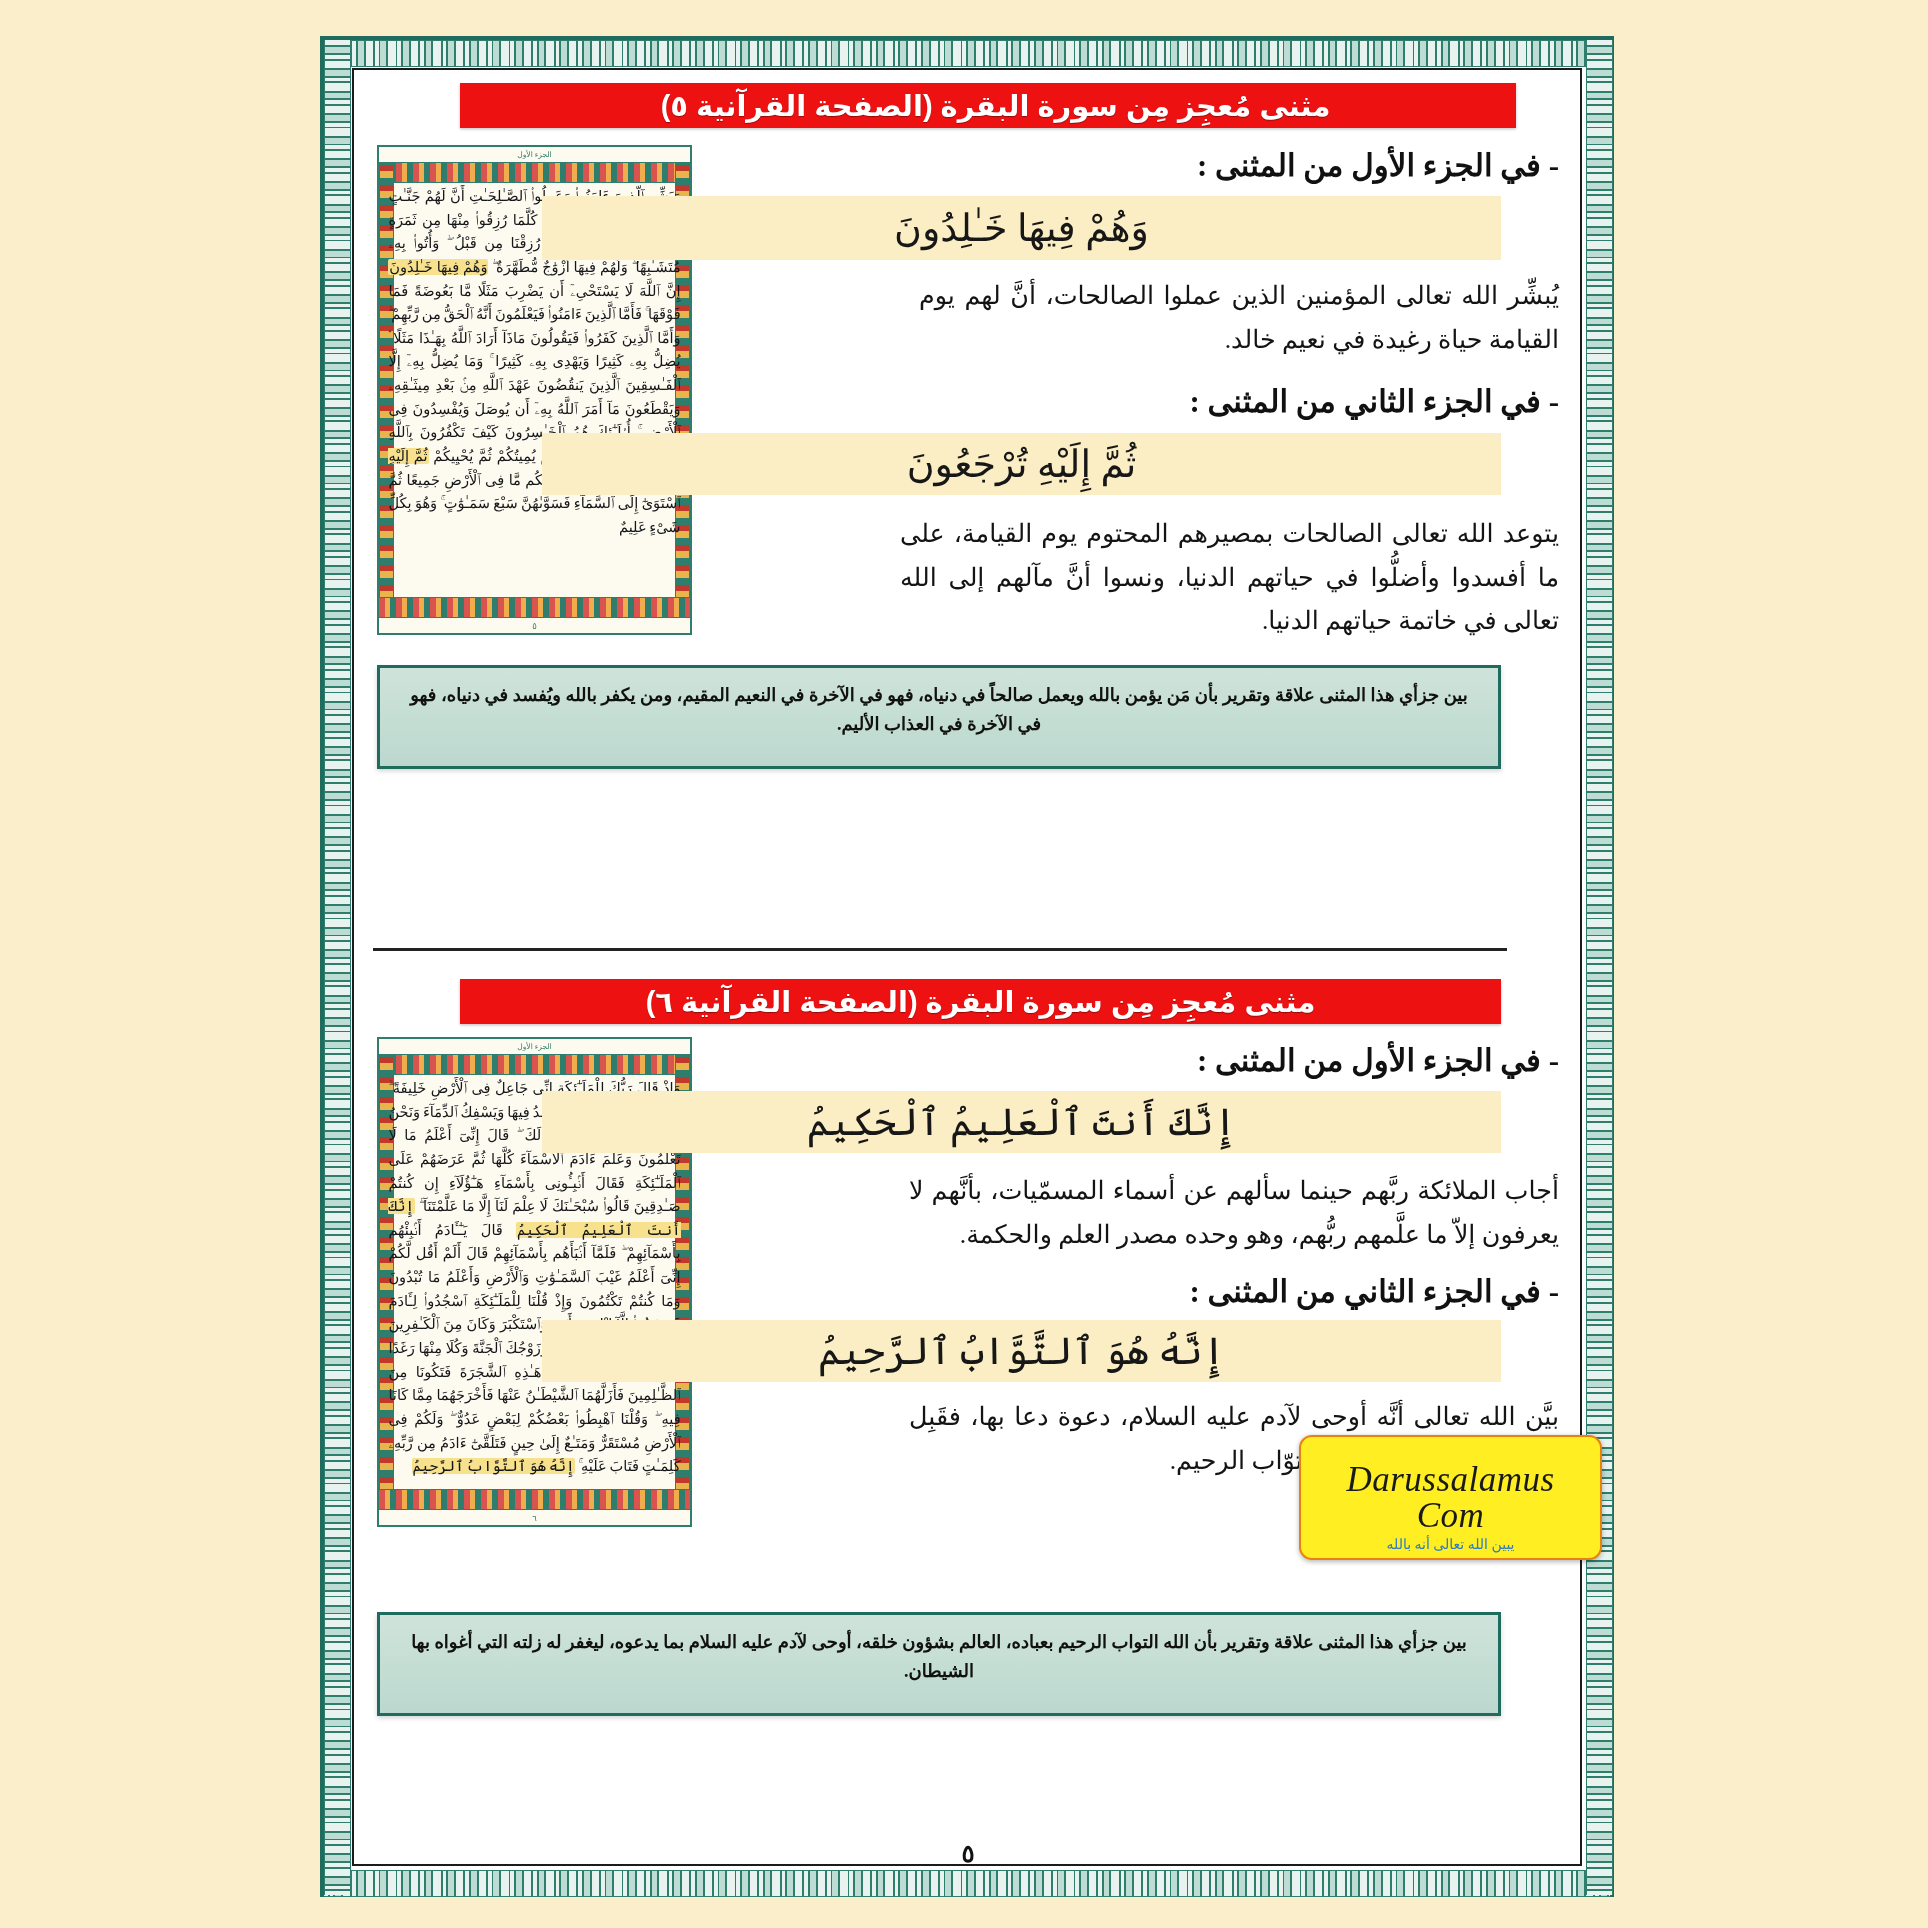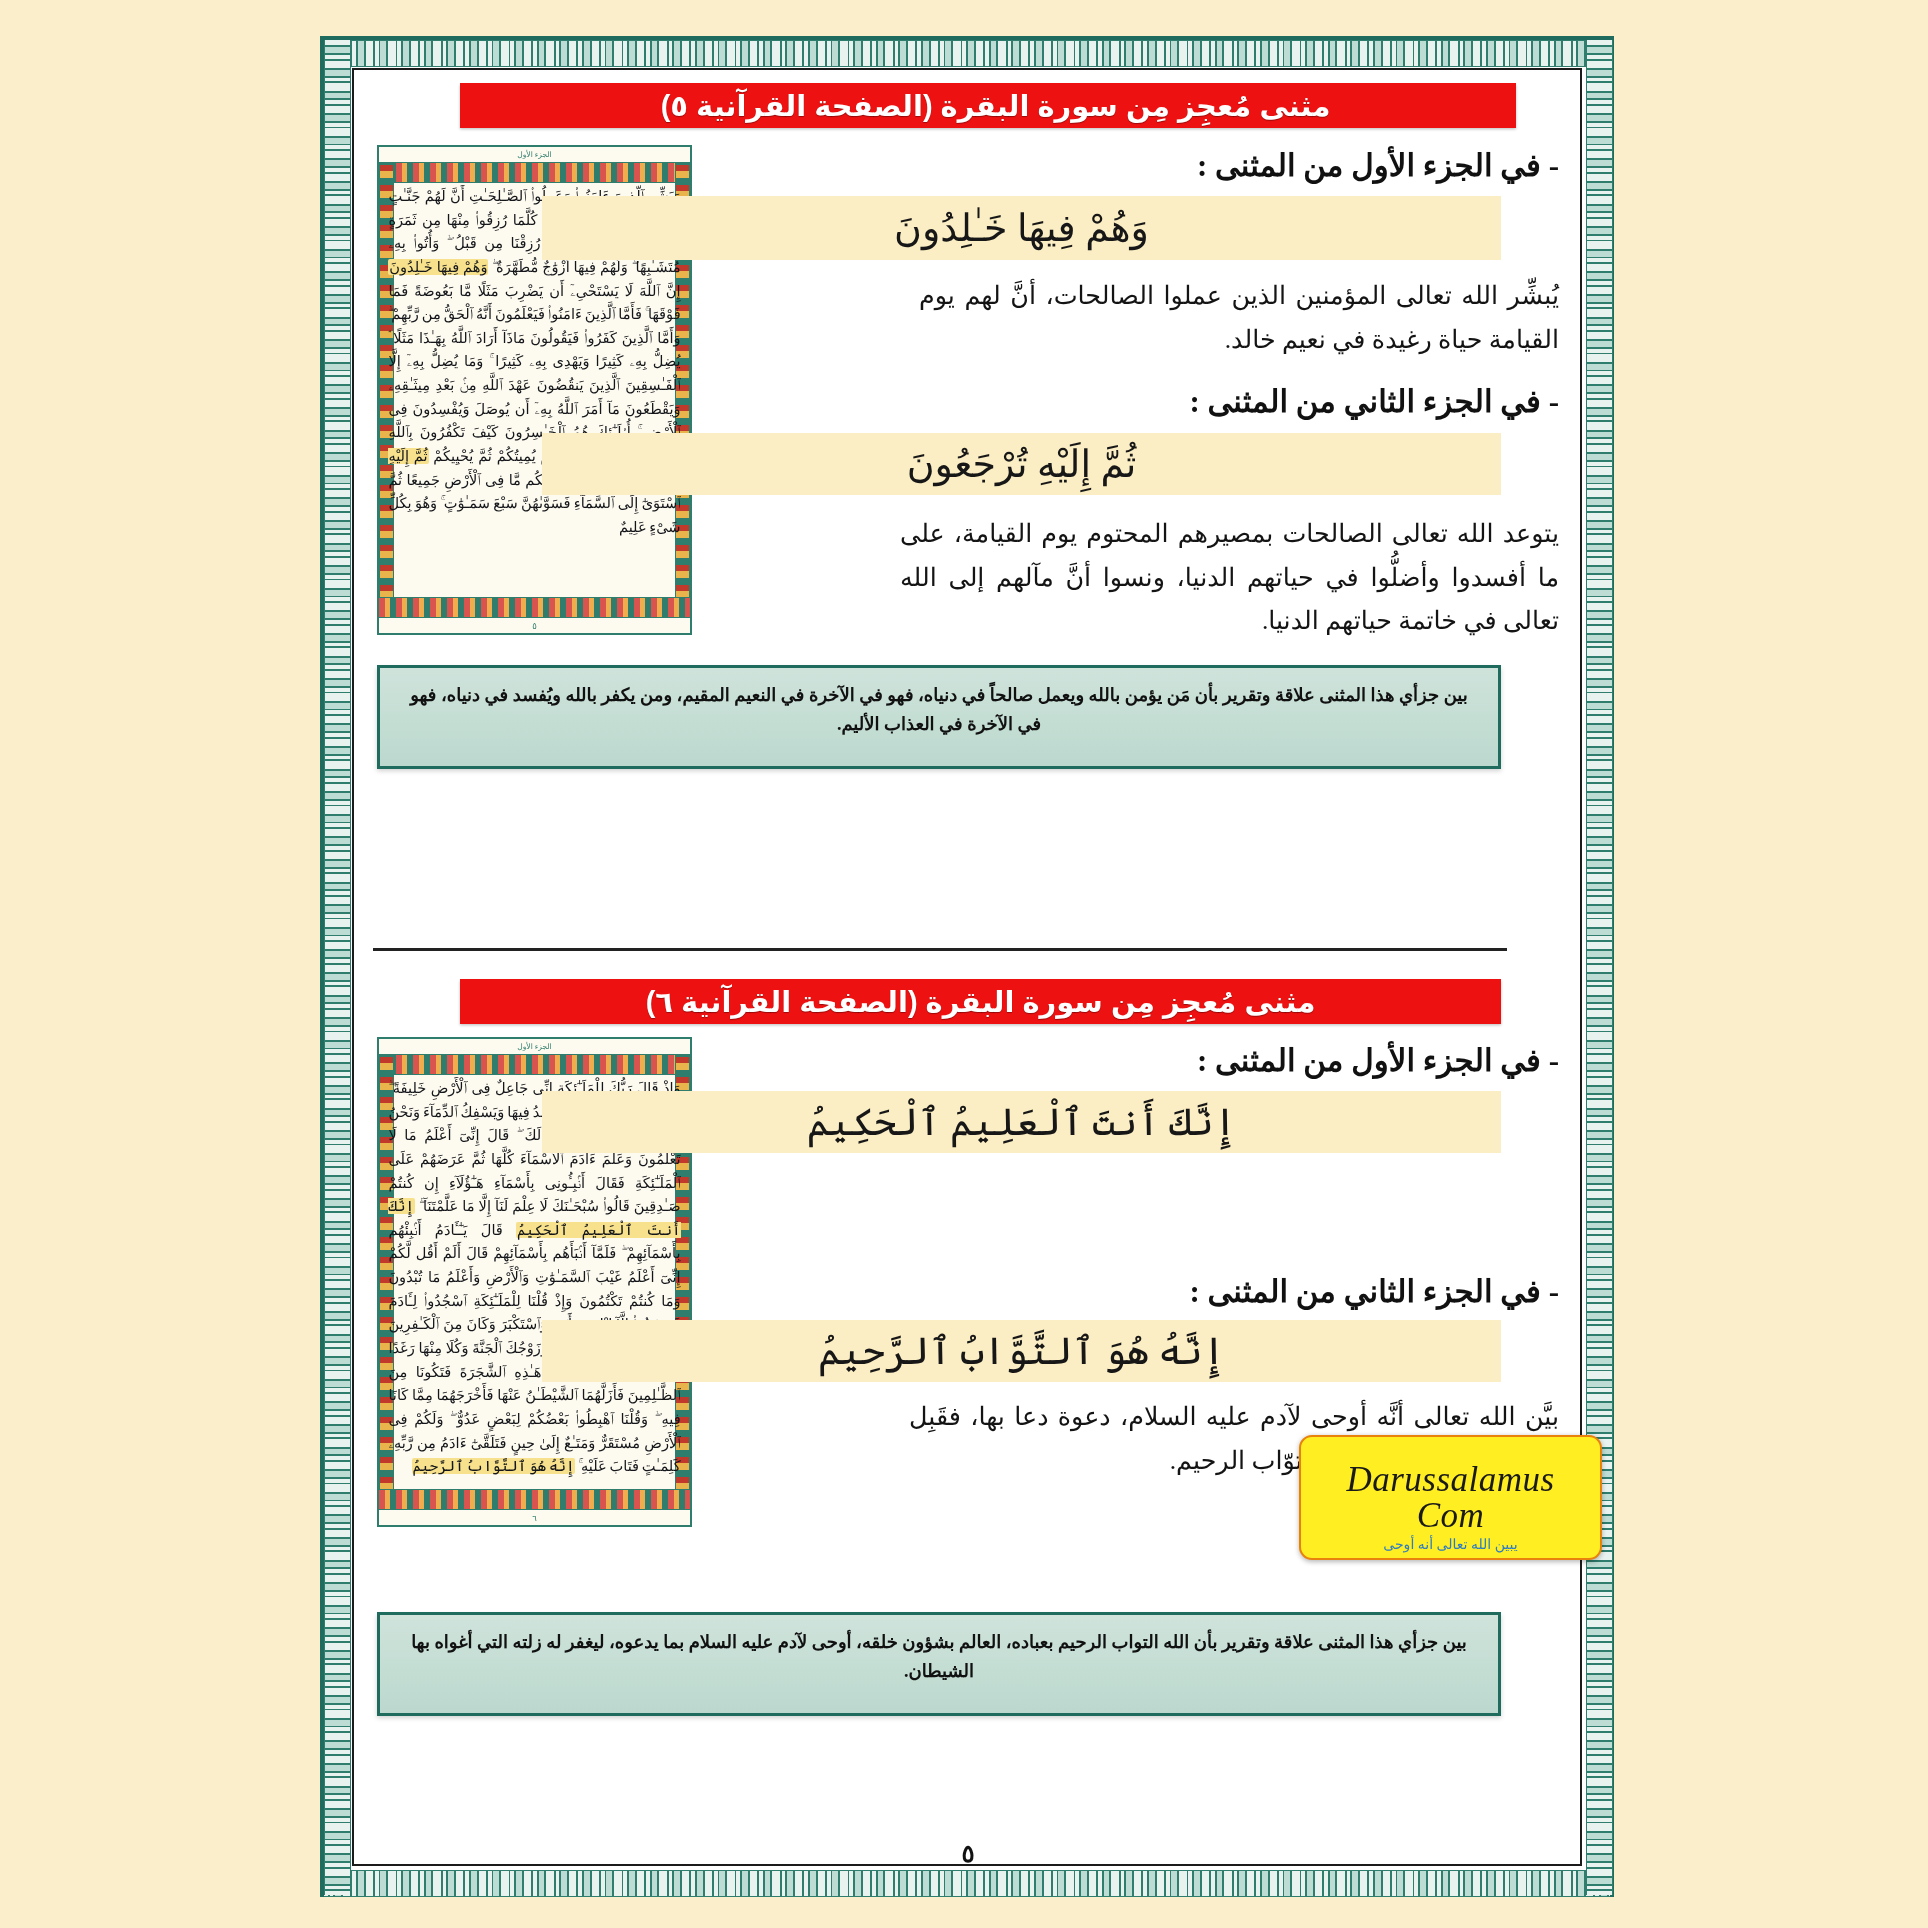--- a/index.html
+++ b/index.html
@@ -342,33 +342,34 @@
       <div class="mushaf-side r"></div>
       <div class="mushaf-body"><span>وَإِذْ قَالَ رَبُّكَ لِلْمَلَـٰٓئِكَةِ إِنِّى جَاعِلٌ فِى ٱلْأَرْضِ خَلِيفَةً ۖ قَالُوٓا۟ أَتَجْعَلُ فِيهَا مَن يُفْسِدُ فِيهَا وَيَسْفِكُ ٱلدِّمَآءَ وَنَحْنُ نُسَبِّحُ بِحَمْدِكَ وَنُقَدِّسُ لَكَ ۖ قَالَ إِنِّىٓ أَعْلَمُ مَا لَا تَعْلَمُونَ وَعَلَّمَ ءَادَمَ ٱلْأَسْمَآءَ كُلَّهَا ثُمَّ عَرَضَهُمْ عَلَى ٱلْمَلَـٰٓئِكَةِ فَقَالَ أَنۢبِـُٔونِى بِأَسْمَآءِ هَـٰٓؤُلَآءِ إِن كُنتُمْ صَـٰدِقِينَ قَالُوا۟ سُبْحَـٰنَكَ لَا عِلْمَ لَنَآ إِلَّا مَا عَلَّمْتَنَآ ۖ</span> <span class="hl">إِنَّكَ أَنتَ ٱلْعَلِيمُ ٱلْحَكِيمُ</span> <span>قَالَ يَـٰٓـَٔادَمُ أَنۢبِئْهُم بِأَسْمَآئِهِمْ ۖ فَلَمَّآ أَنۢبَأَهُم بِأَسْمَآئِهِمْ قَالَ أَلَمْ أَقُل لَّكُمْ إِنِّىٓ أَعْلَمُ غَيْبَ ٱلسَّمَـٰوَٰتِ وَٱلْأَرْضِ وَأَعْلَمُ مَا تُبْدُونَ وَمَا كُنتُمْ تَكْتُمُونَ وَإِذْ قُلْنَا لِلْمَلَـٰٓئِكَةِ ٱسْجُدُوا۟ لِـَٔادَمَ فَسَجَدُوٓا۟ إِلَّآ إِبْلِيسَ أَبَىٰ وَٱسْتَكْبَرَ وَكَانَ مِنَ ٱلْكَـٰفِرِينَ وَقُلْنَا يَـٰٓـَٔادَمُ ٱسْكُنْ أَنتَ وَزَوْجُكَ ٱلْجَنَّةَ وَكُلَا مِنْهَا رَغَدًا حَيْثُ شِئْتُمَا وَلَا تَقْرَبَا هَـٰذِهِ ٱلشَّجَرَةَ فَتَكُونَا مِنَ ٱلظَّـٰلِمِينَ فَأَزَلَّهُمَا ٱلشَّيْطَـٰنُ عَنْهَا فَأَخْرَجَهُمَا مِمَّا كَانَا فِيهِ ۖ وَقُلْنَا ٱهْبِطُوا۟ بَعْضُكُمْ لِبَعْضٍ عَدُوٌّ ۖ وَلَكُمْ فِى ٱلْأَرْضِ مُسْتَقَرٌّ وَمَتَـٰعٌ إِلَىٰ حِينٍ فَتَلَقَّىٰٓ ءَادَمُ مِن رَّبِّهِۦ كَلِمَـٰتٍ فَتَابَ عَلَيْهِ ۚ</span> <span class="hl">إِنَّهُ هُوَ ٱلتَّوَّابُ ٱلرَّحِيمُ</span></div>
       <div class="mushaf-band bottom"></div>
       <div class="mushaf-ftr">٦</div>
     </div>
 
     <div class="part-heading" id="heading-2a">- في الجزء الأول من المثنى :</div>
 
     <div class="verse-band" id="verse-3">إِنَّكَ أَنتَ ٱلْعَلِيمُ ٱلْحَكِيمُ</div>
 
+    <div class="explain" id="explain-3">أجاب الملائكة ربَّهم حينما سألهم عن أسماء المسمّيات، بأنَّهم لا يعرفون إلاّ ما علَّمهم ربُّهم، وهو وحده مصدر العلم والحكمة.</div>
 
     <div class="part-heading" id="heading-2b">- في الجزء الثاني من المثنى :</div>
 
     <div class="verse-band" id="verse-4">إِنَّهُ هُوَ ٱلتَّوَّابُ ٱلرَّحِيمُ</div>
 
     <div class="explain" id="explain-4">بيَّن الله تعالى أنَّه أوحى لآدم عليه السلام، دعوة دعا بها، فقَبِل الله توبته، فسبحان الله التوّاب الرحيم.</div>
 
     <div class="summary" id="summary-2">بين جزأي هذا المثنى علاقة وتقرير بأن الله التواب الرحيم بعباده، العالم بشؤون خلقه، أوحى لآدم عليه السلام بما يدعوه، ليغفر له زلته التي أغواه بها الشيطان.</div>
 
     <div id="page-number">٥</div>
 
   </div>
 
   <div id="watermark">
     <div class="wm-line">Darussalamus</div>
     <div class="wm-line">Com</div>
-    <div class="wm-sub">يبين الله تعالى أنه أوحى</div>
+    <div class="wm-sub">يبين الله تعالى أنه بالله</div>
   </div>
 
 </div>
 
 
 </body></html>

